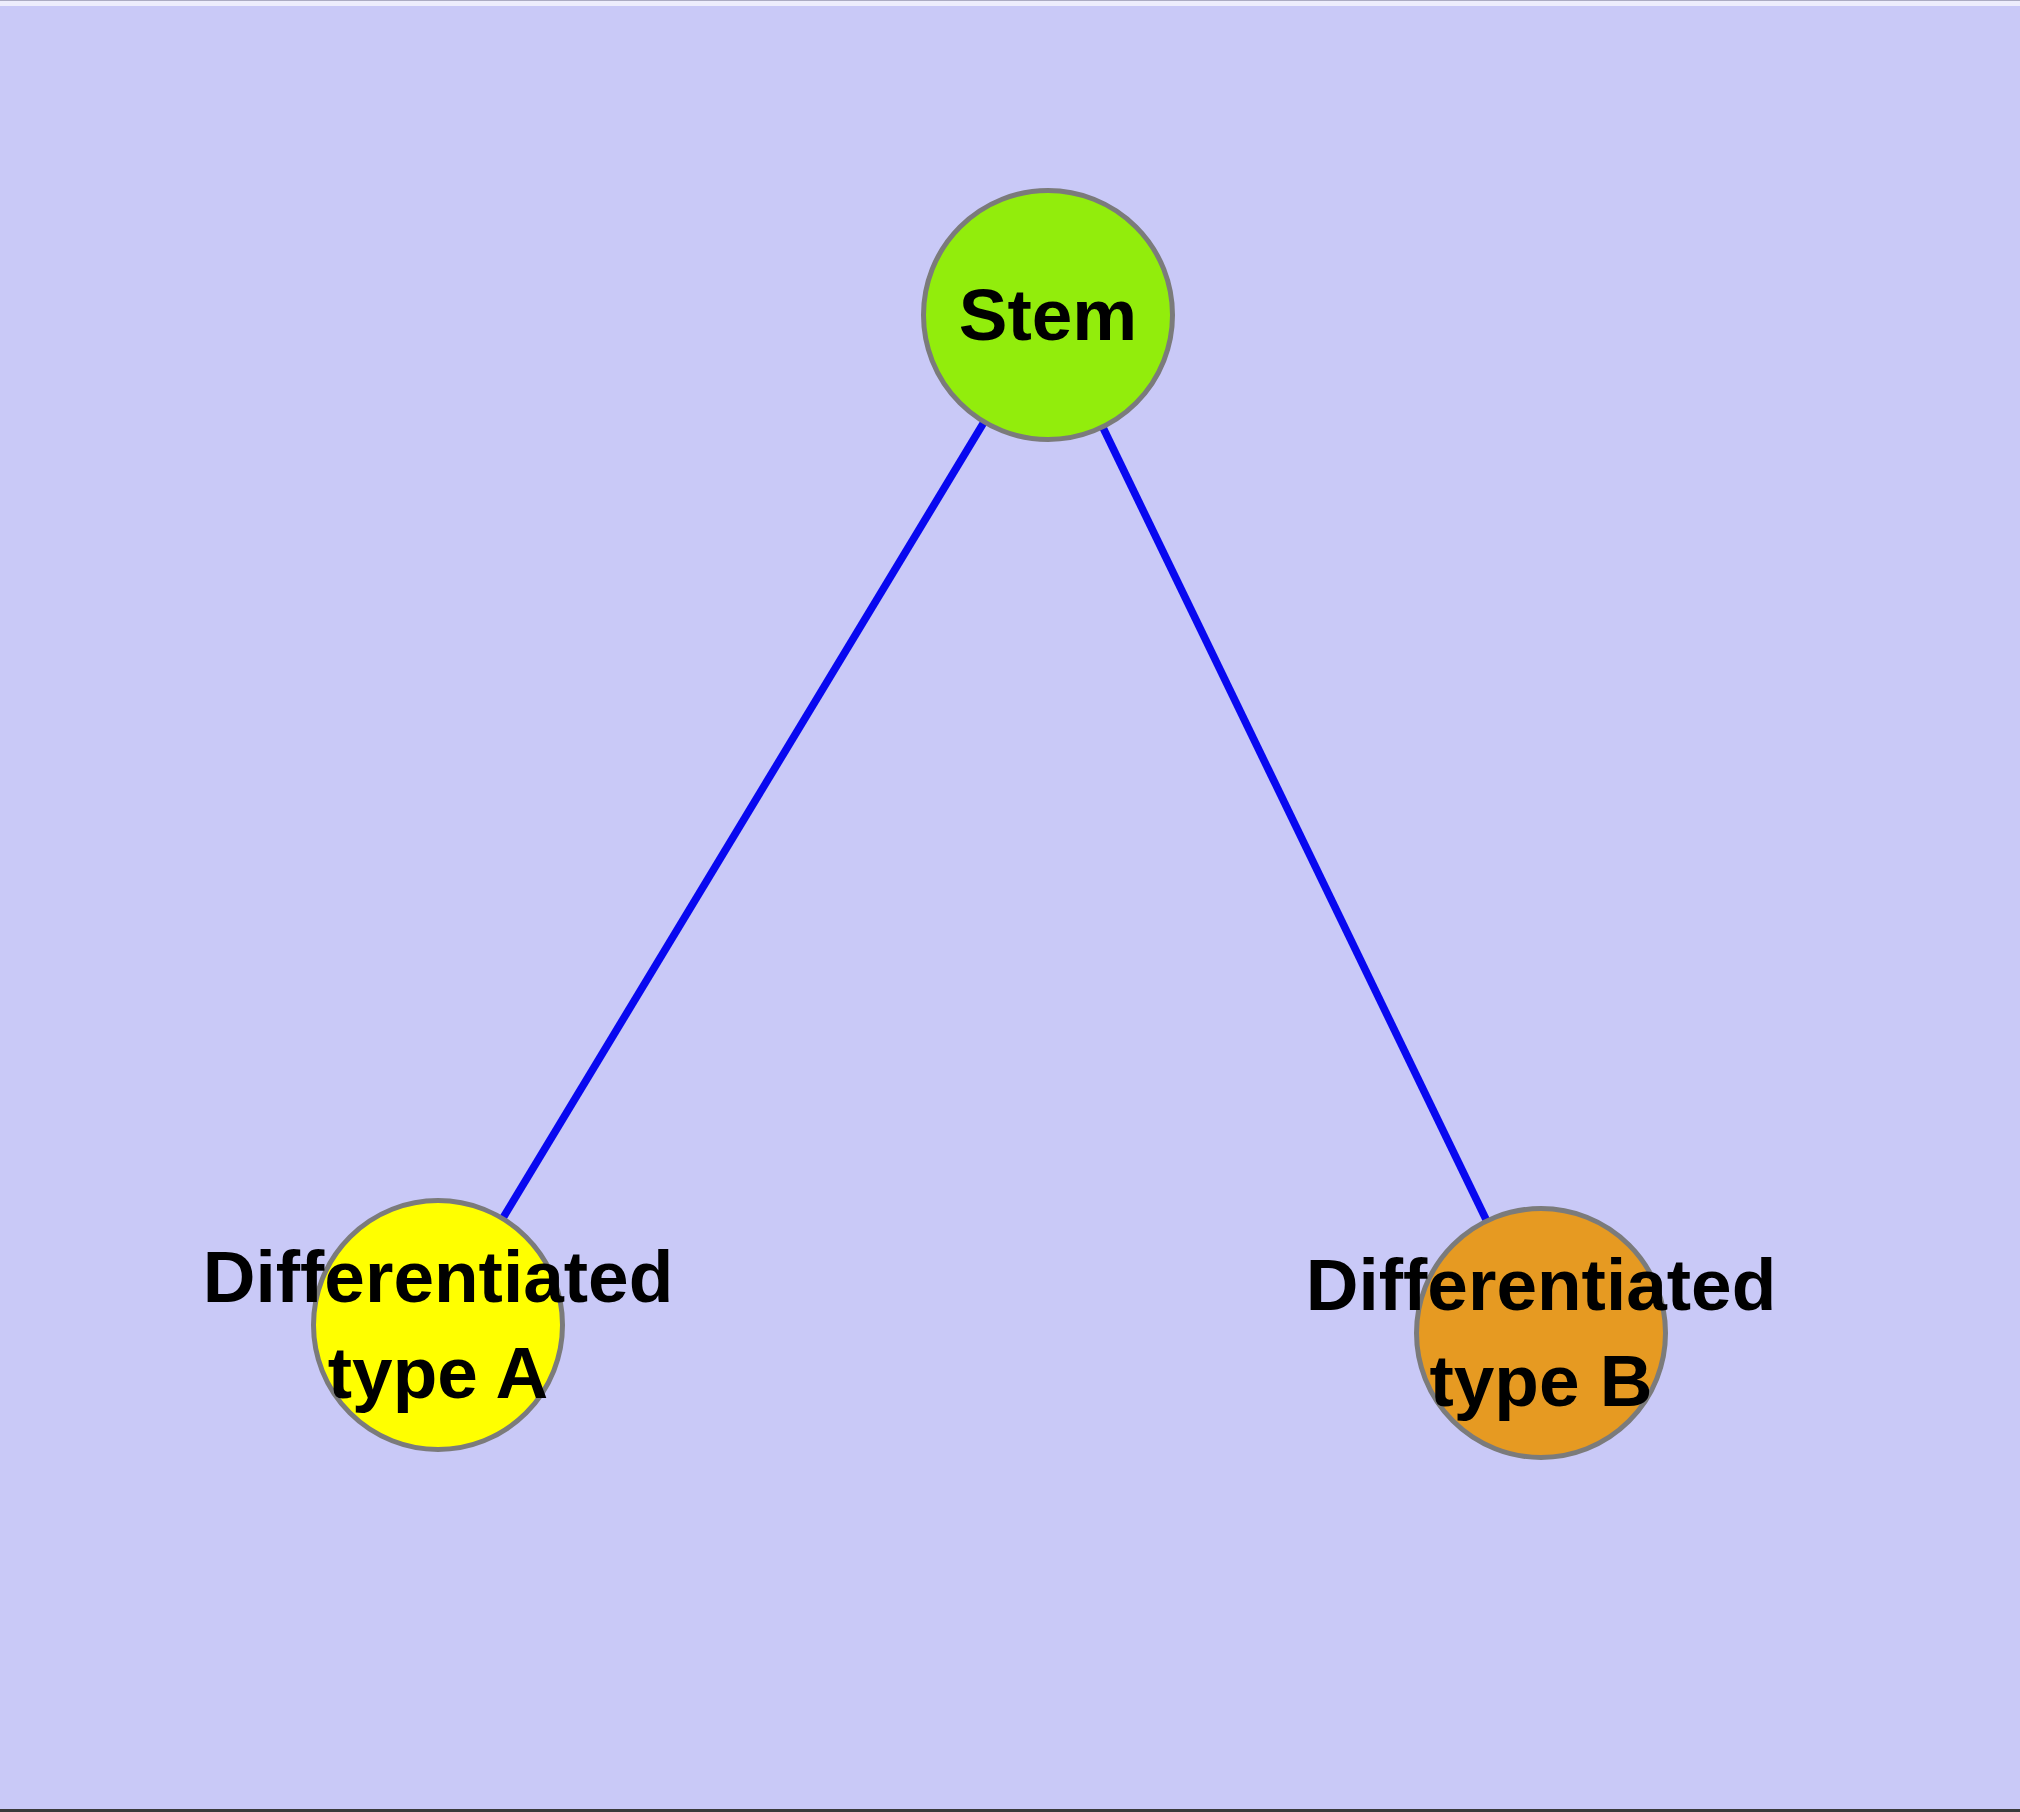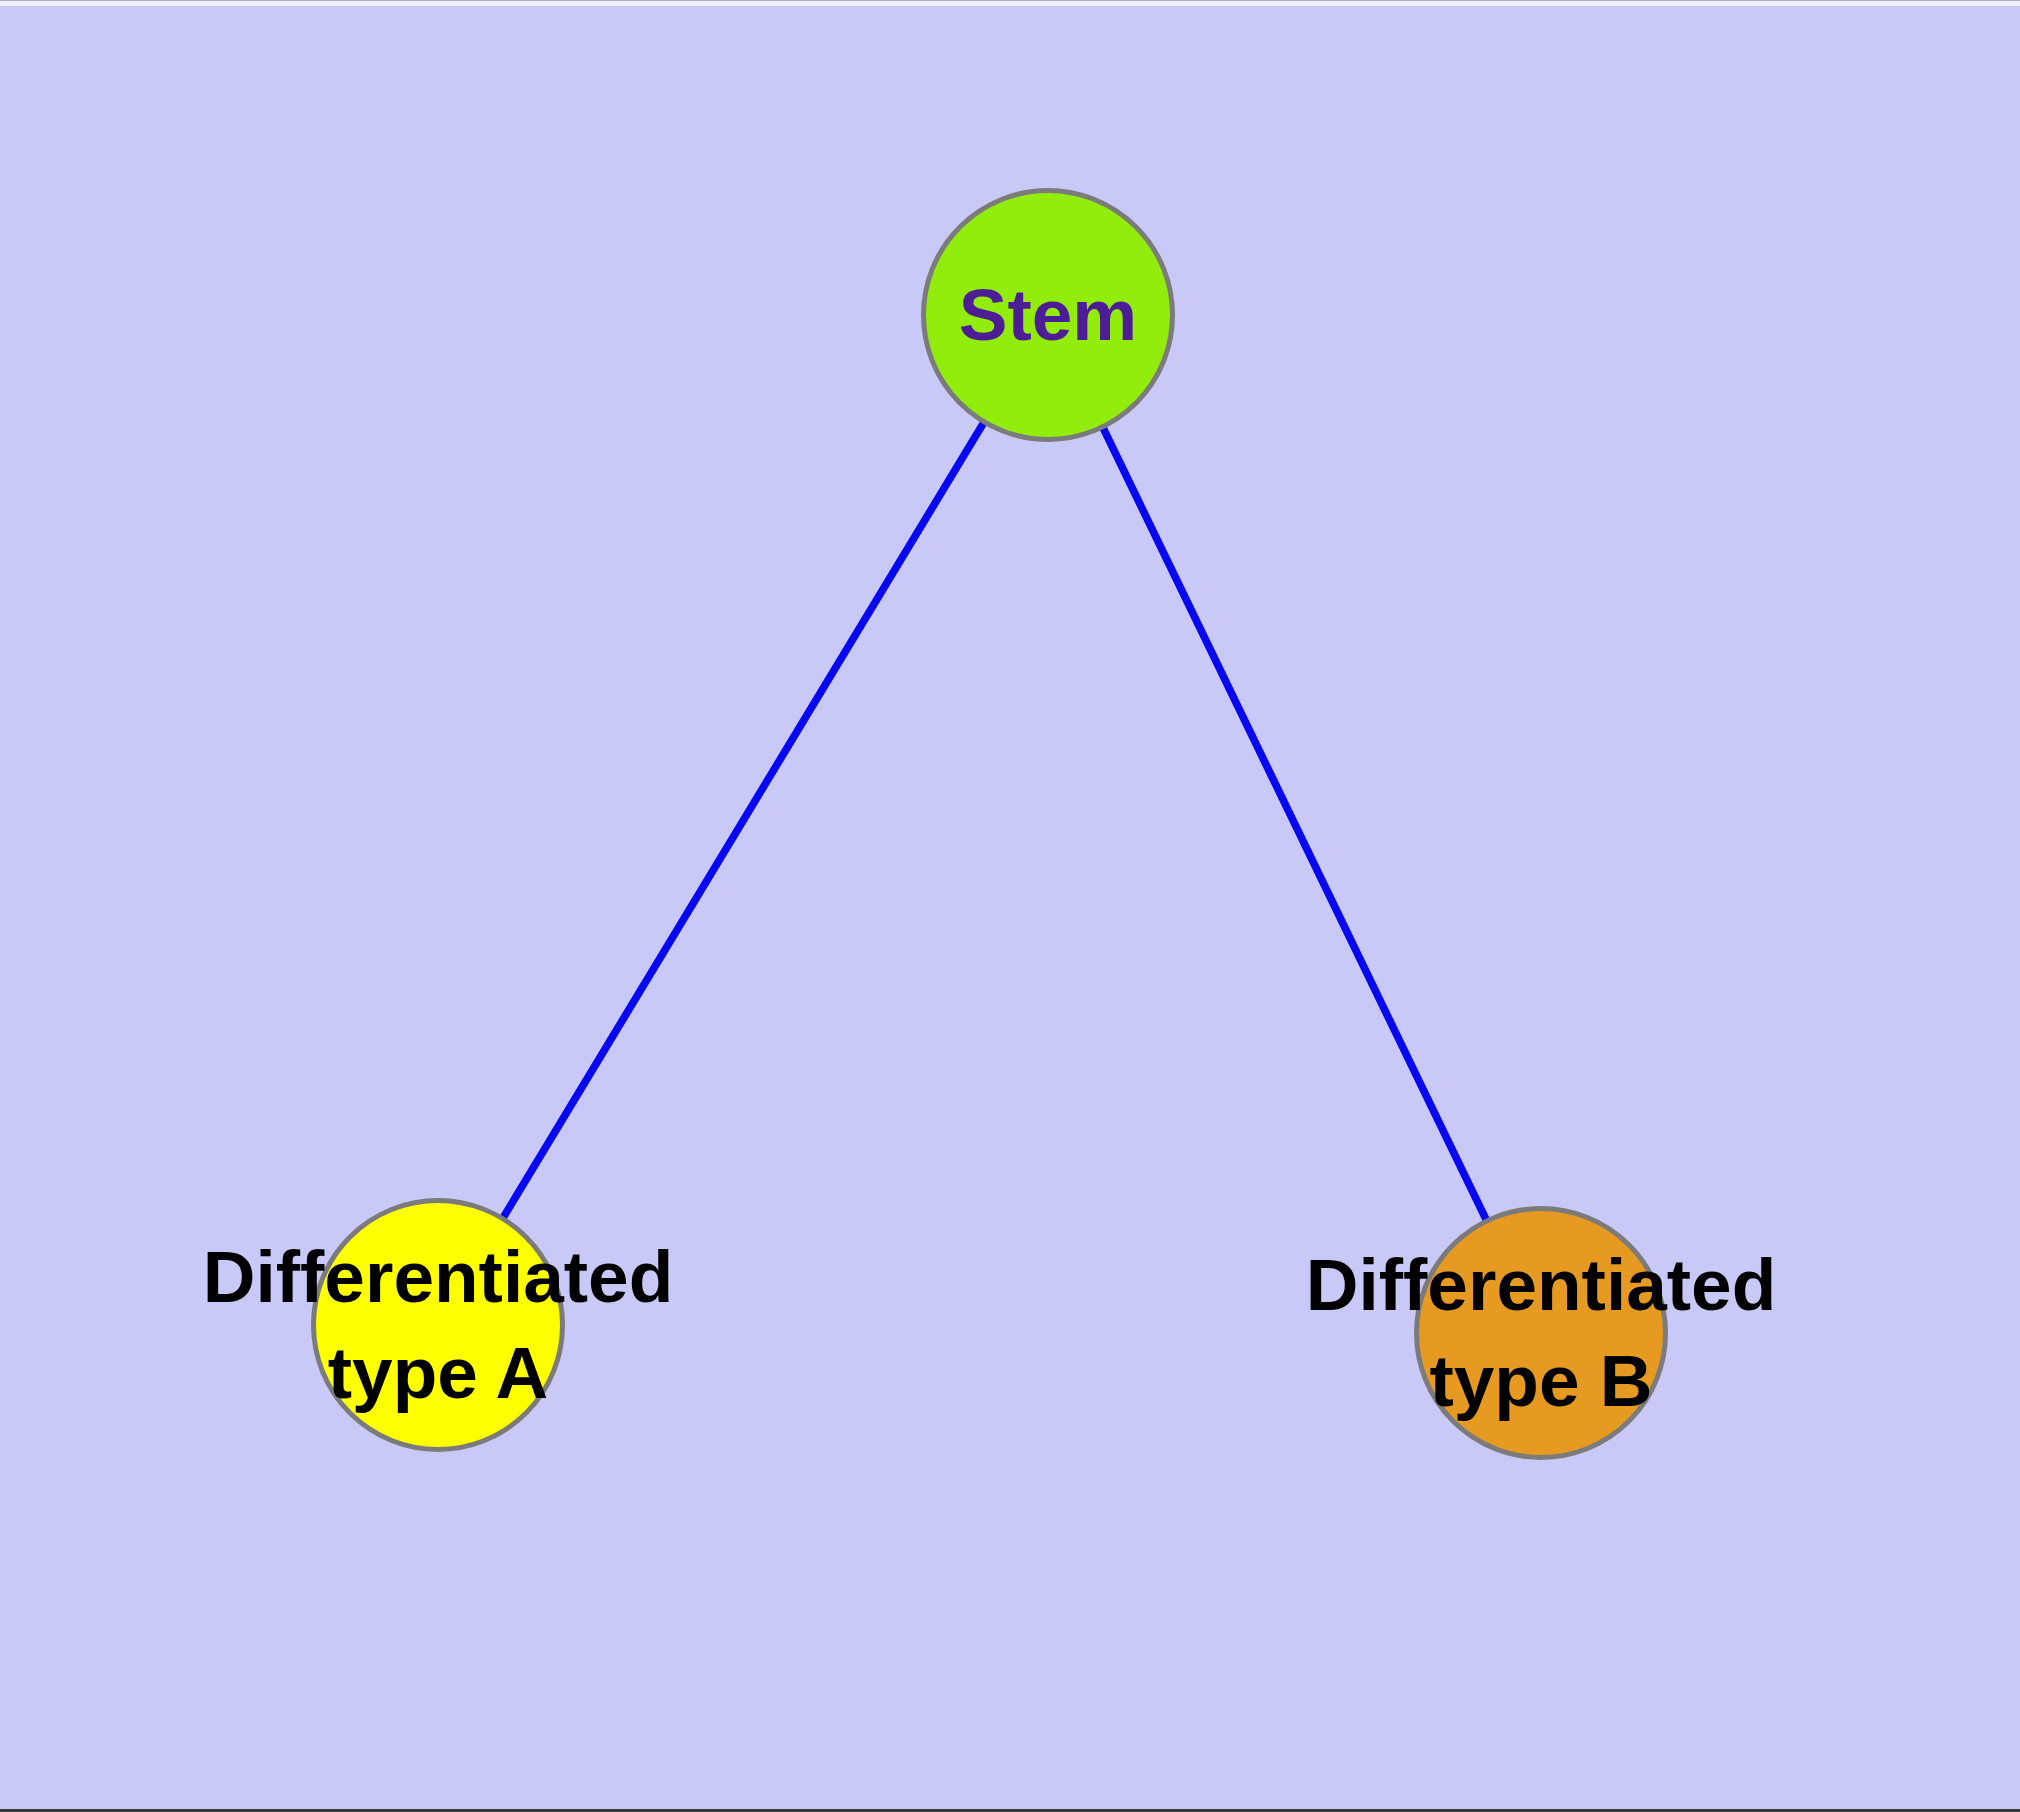--- a/index.html
+++ b/index.html
@@ -69,21 +69,21 @@
 <div class="top-strip" style="background: rgb(237, 237, 252); border-top-color: rgb(171, 171, 194);"></div>
 
 <div class="canvas">
 
   <svg class="edge-layer" viewBox="0 0 2384 2138" xmlns="http://www.w3.org/2000/svg">
     <line x1="1237" y1="372" x2="517" y2="1563" stroke="#0808F0"></line>
     <line x1="1237" y1="372" x2="1818" y2="1573" stroke="#0808F0"></line>
   </svg>
 
   <div class="node" style="left: 921px; top: 188px; height: 254px; width: 254px; background: rgb(146, 237, 12); border-color: rgb(123, 123, 123);">
-    <span class="node-label" style="color: #4c1d95;">Stem</span>
+    <span class="node-label" style="color: #000000;">Stem</span>
   </div>
 
   <div class="node" style="left: 311px; top: 1198px; height: 254px; width: 254px; background: rgb(255, 255, 0); border-color: rgb(123, 123, 123);">
     <span class="node-label" style="color: rgb(0, 0, 0);">Differentiated
 type A</span>
   </div>
 
   <div class="node" style="left: 1414px; top: 1206px; height: 254px; width: 254px; background: rgb(230, 154, 34); border-color: rgb(123, 123, 123);">
     <span class="node-label" style="color: rgb(0, 0, 0);">Differentiated
 type B</span>

